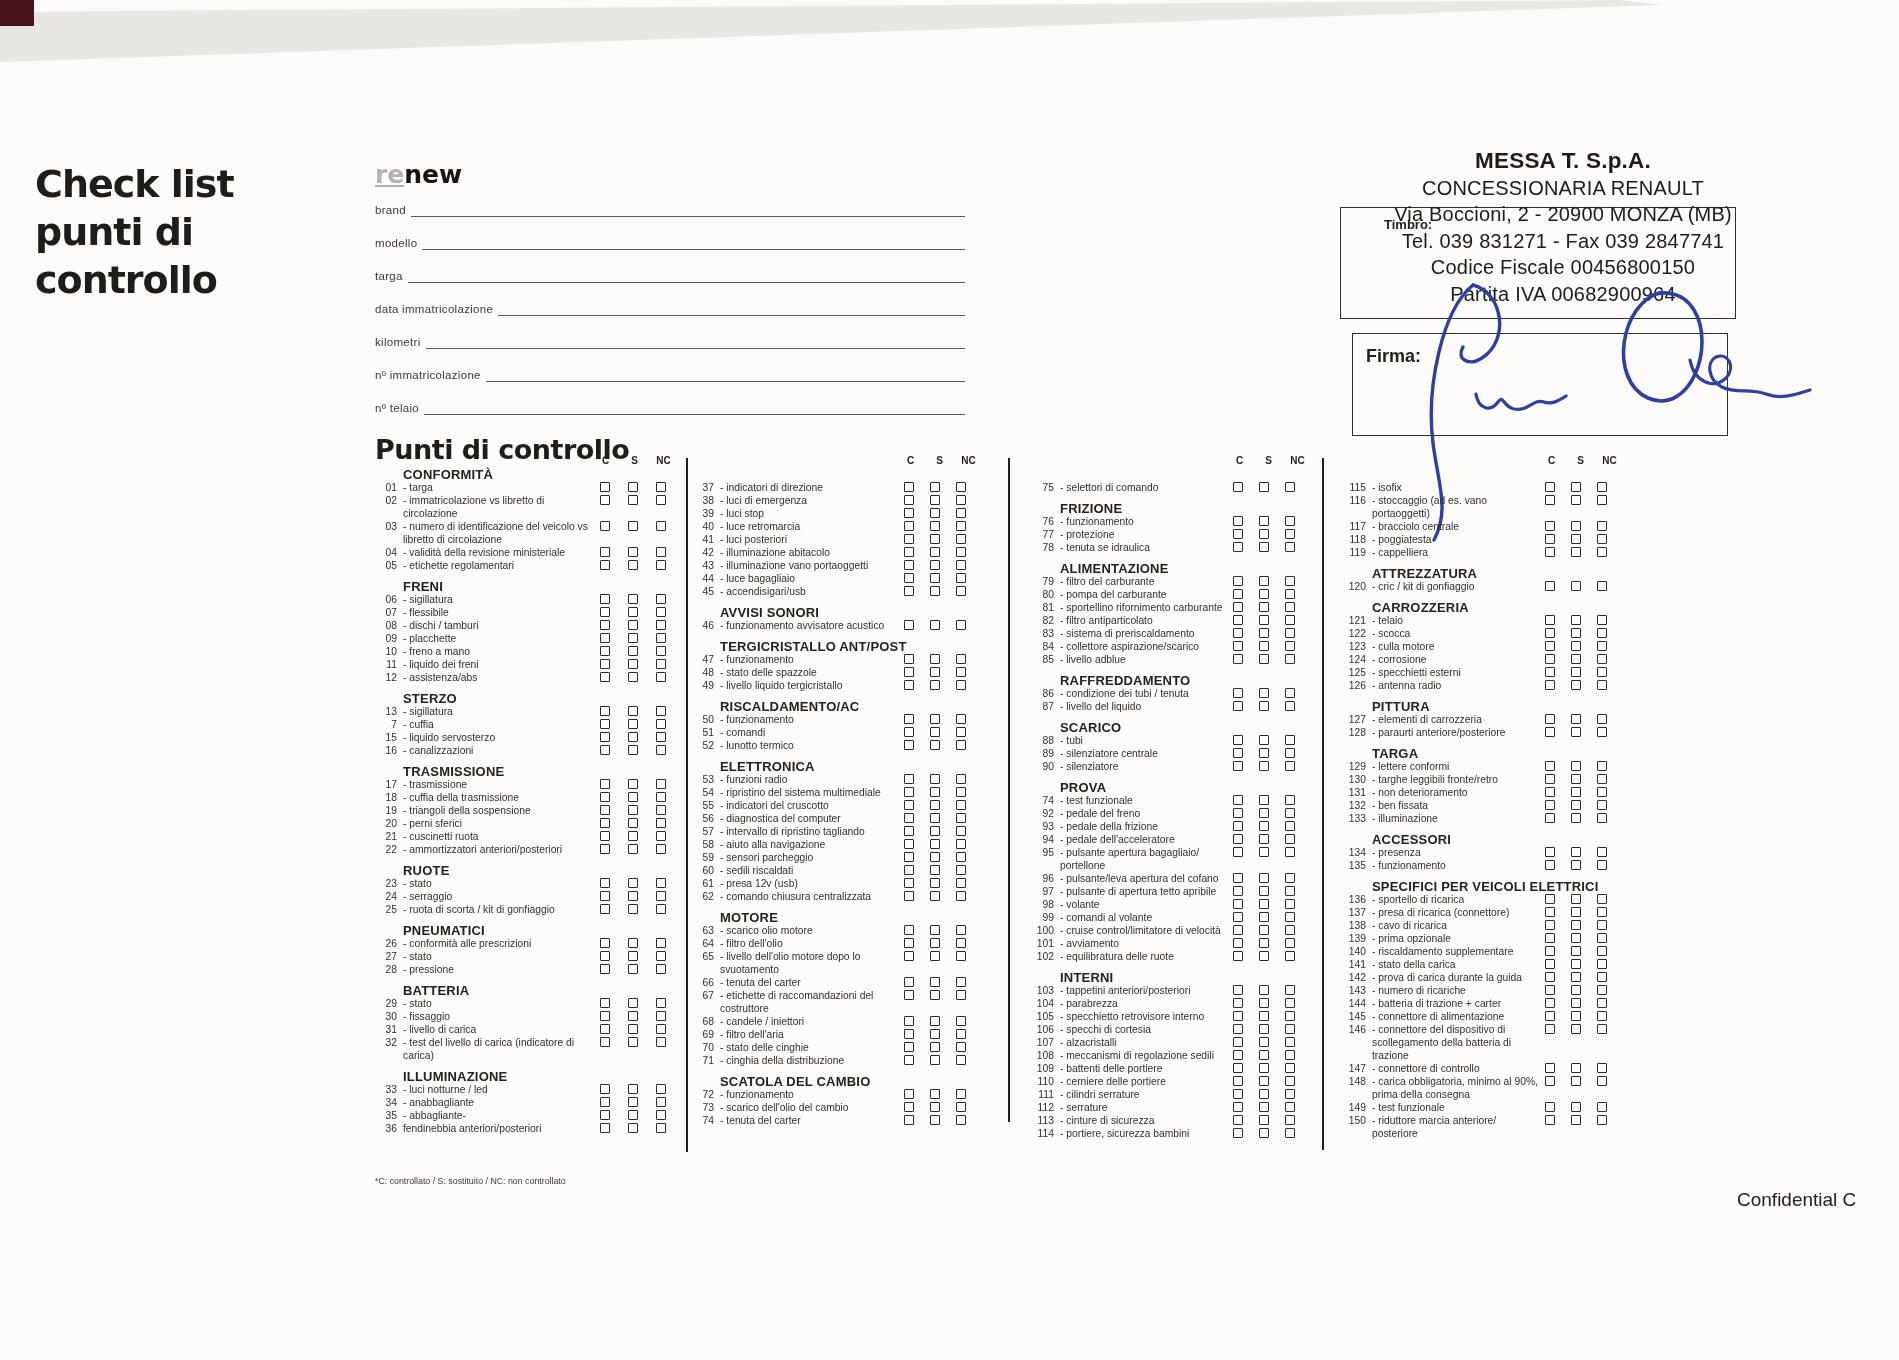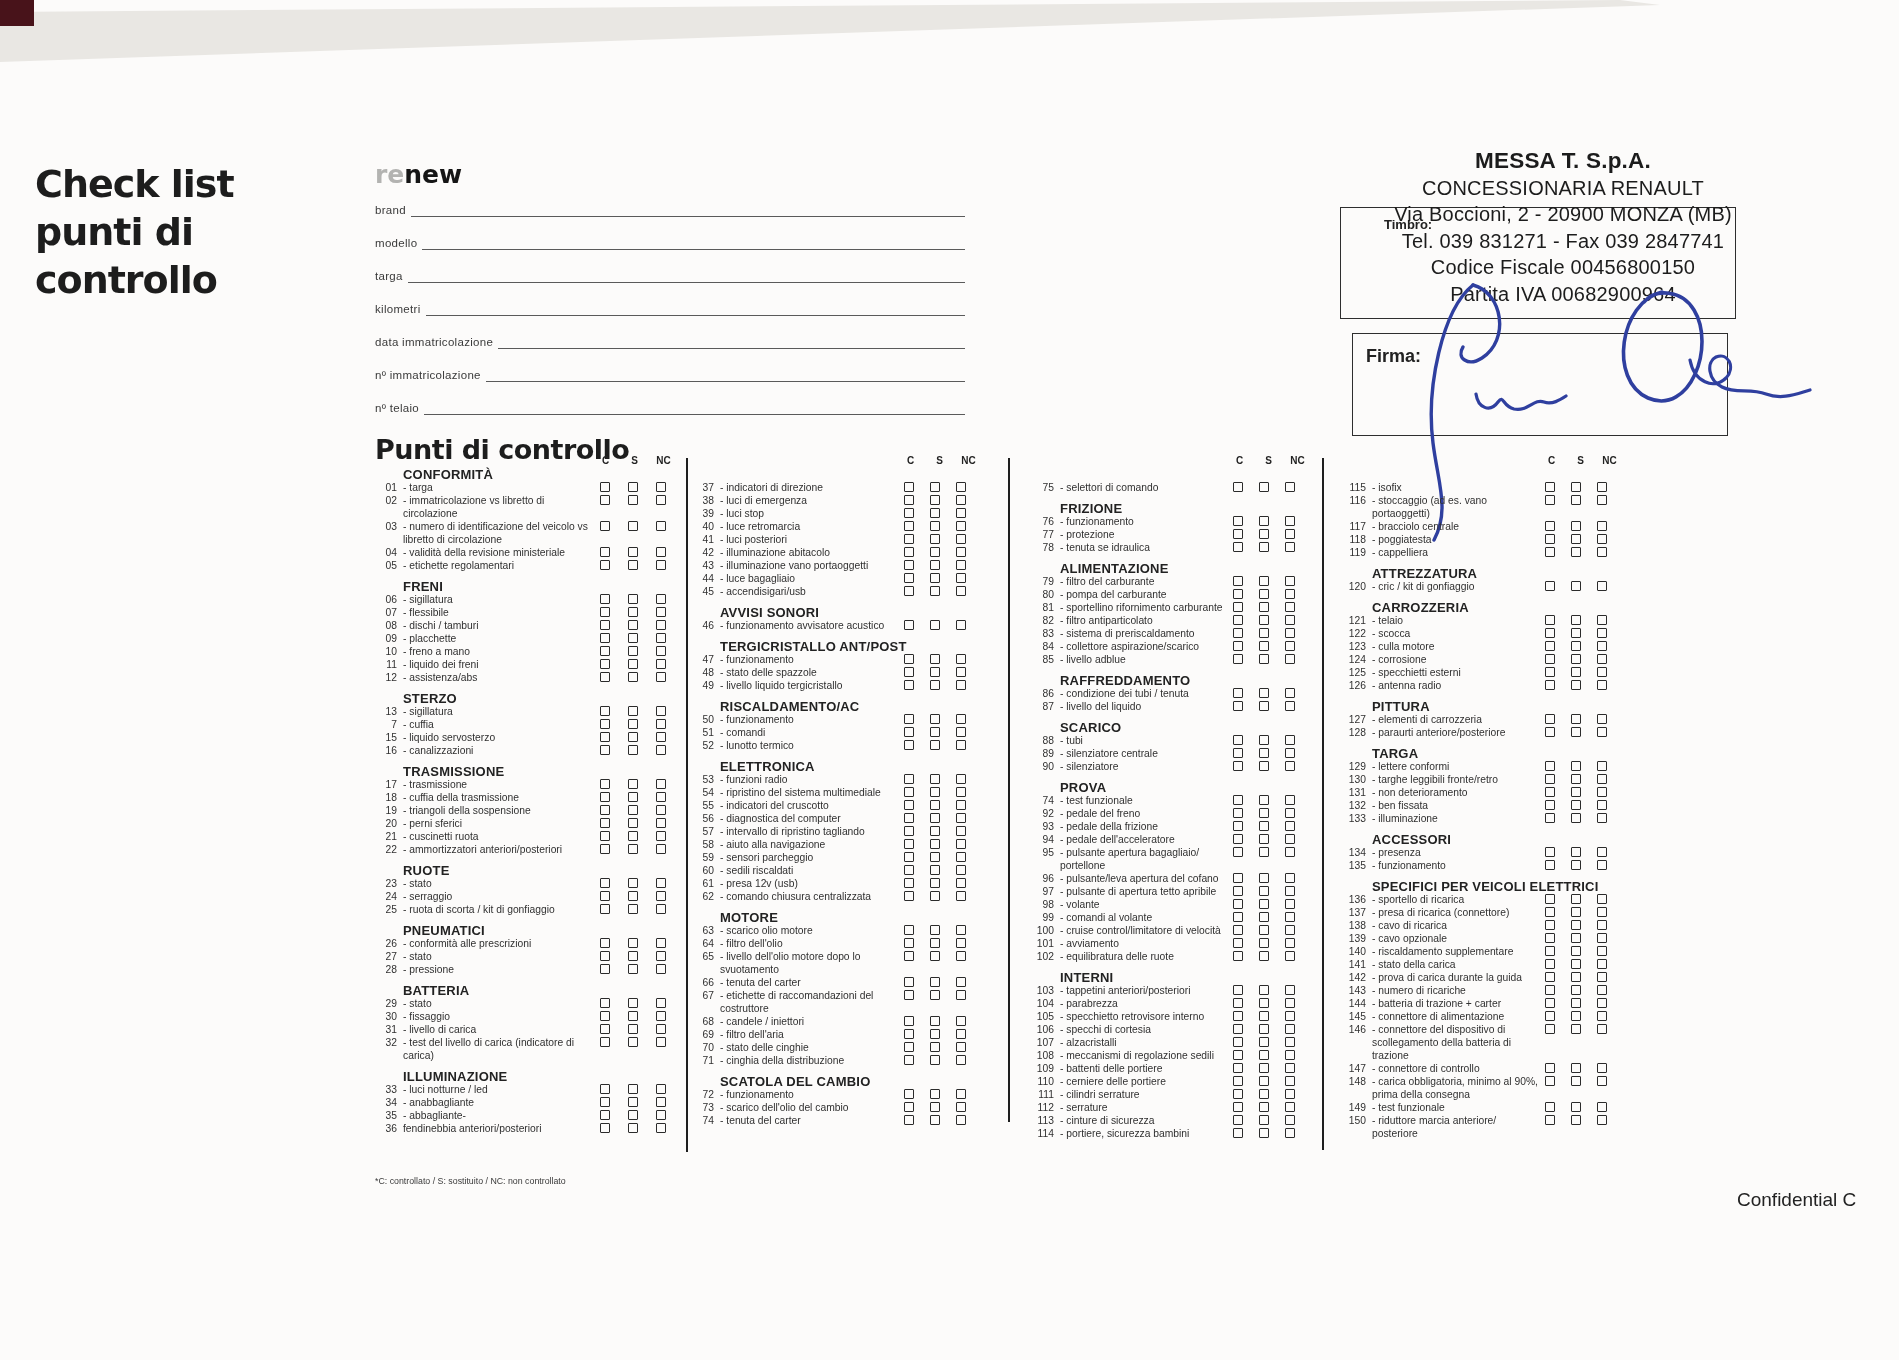--- a/index.html
+++ b/index.html
@@ -14,21 +14,21 @@
 
   
   .doc-title {
     position:absolute; left:35px; top:160px;
     font-family:"DejaVu Sans", sans-serif;
     font-weight:800; font-size:38px; line-height:48px; letter-spacing:-1px; color:#1d1d1d;
   }
 
   
   .logo { position:absolute; left:375px; top:160px; font-family:"DejaVu Sans", sans-serif; font-size:25px; font-weight:700; }
-  .logo-re { color:#b3b3b1; }
+  .logo-re { color:#b3b3b1;text-decoration:underline; }
   .logo-new { color:#151515; }
 
   
   .form-block { position:absolute; left:375px; top:184px; width:590px; }
   .form-row { display:flex; align-items:flex-end; height:33px; }
   .form-label { font-size:11.5px; color:#3a3a3a; letter-spacing:0.3px; padding-bottom:1px; white-space:nowrap; }
   .form-line { flex:1; border-bottom:1.3px solid #5a5a5a; height:12px; margin-left:5px; }
 
   
   .stamp { position:absolute; left:1353px; top:148px; width:420px; text-align:center; color:#1c1c1c; }
@@ -110,25 +110,25 @@
     </div>
     <div class="form-row">
       <span class="form-label">modello</span>
       <span class="form-line"></span>
     </div>
     <div class="form-row">
       <span class="form-label">targa</span>
       <span class="form-line"></span>
     </div>
     <div class="form-row">
-      <span class="form-label">kilometri</span>
+      <span class="form-label">data immatricolazione</span>
       <span class="form-line"></span>
     </div>
     <div class="form-row">
-      <span class="form-label">data immatricolazione</span>
+      <span class="form-label">kilometri</span>
       <span class="form-line"></span>
     </div>
     <div class="form-row">
       <span class="form-label">nº immatricolazione</span>
       <span class="form-line"></span>
     </div>
     <div class="form-row">
       <span class="form-label">nº telaio</span>
       <span class="form-line"></span>
     </div>
@@ -1509,21 +1509,21 @@
           <span class="num">138</span>
           <span class="lbl">- cavo di ricarica</span>
           <span class="boxes">
             <span class="cb"></span>
             <span class="cb"></span>
             <span class="cb"></span>
           </span>
         </div>
         <div class="row">
           <span class="num">139</span>
-          <span class="lbl">- cavo opzionale</span>
+          <span class="lbl">- prima opzionale</span>
           <span class="boxes">
             <span class="cb"></span>
             <span class="cb"></span>
             <span class="cb"></span>
           </span>
         </div>
         <div class="row">
           <span class="num">140</span>
           <span class="lbl">- riscaldamento supplementare</span>
           <span class="boxes">

